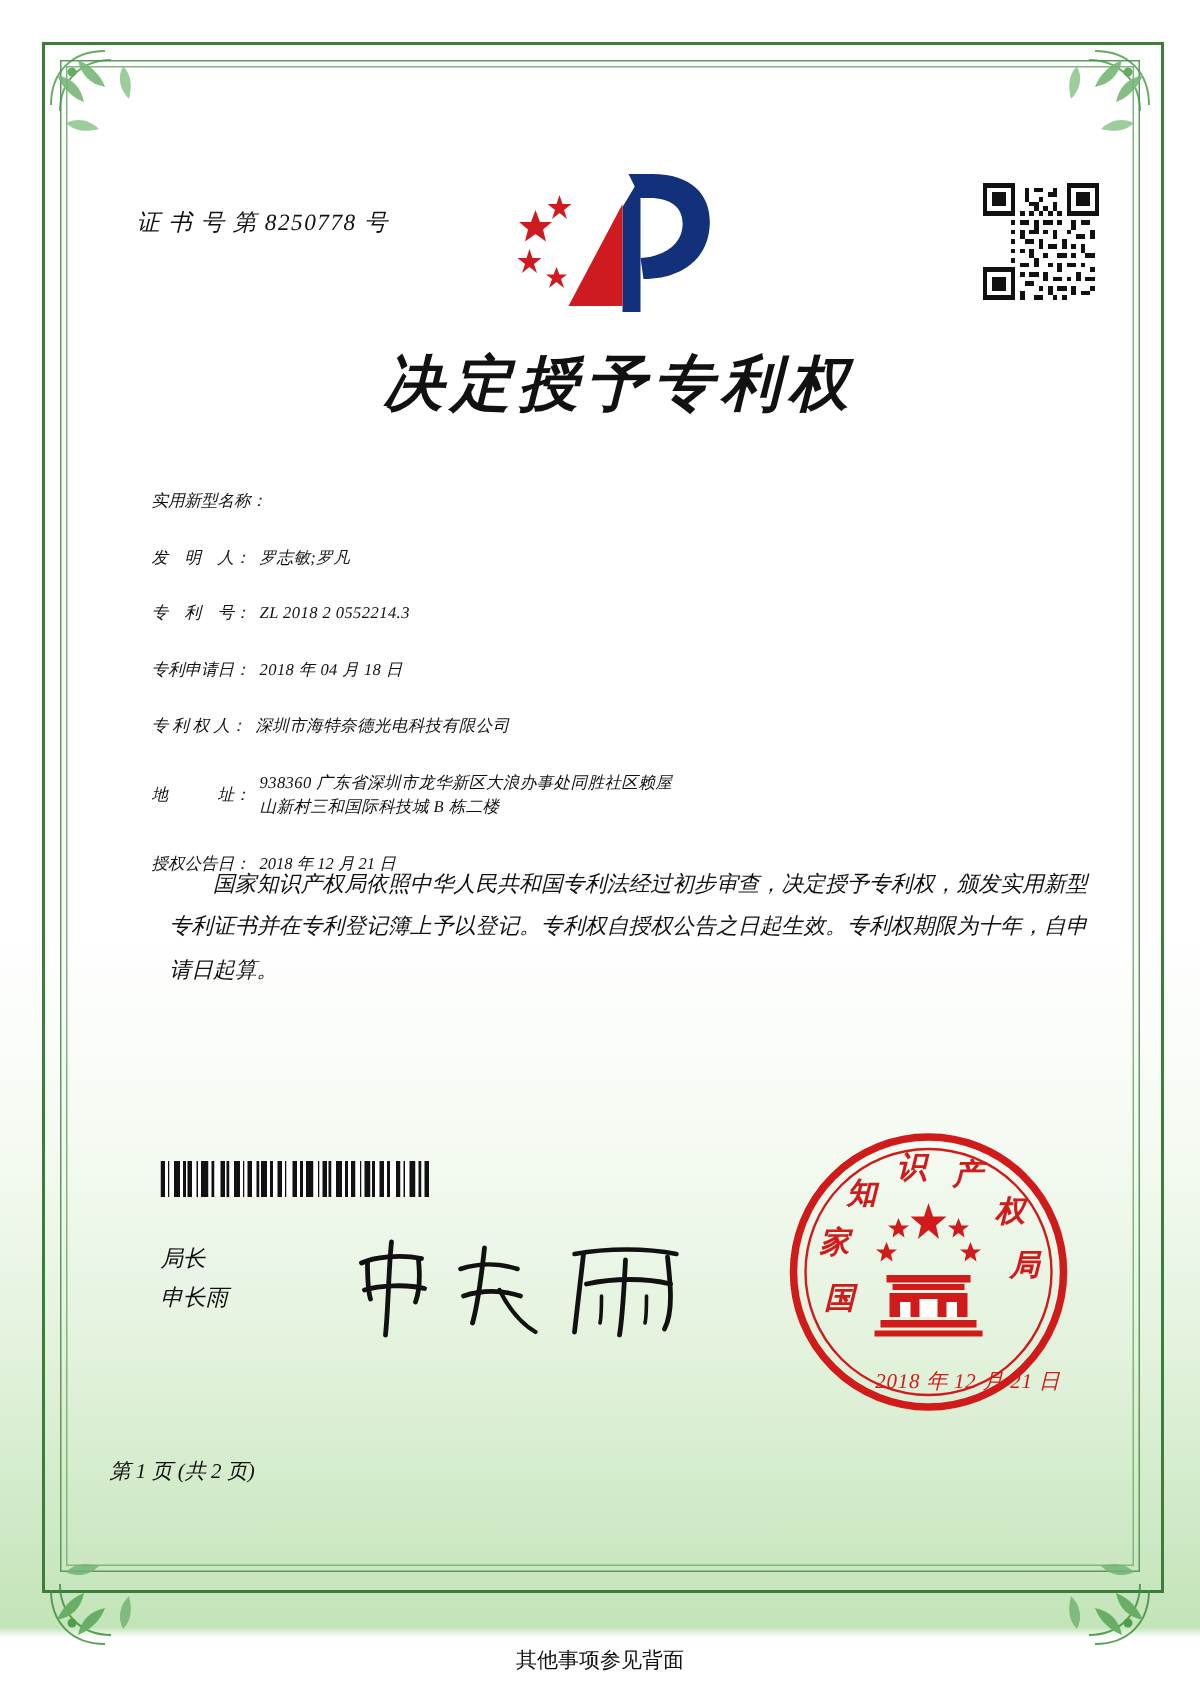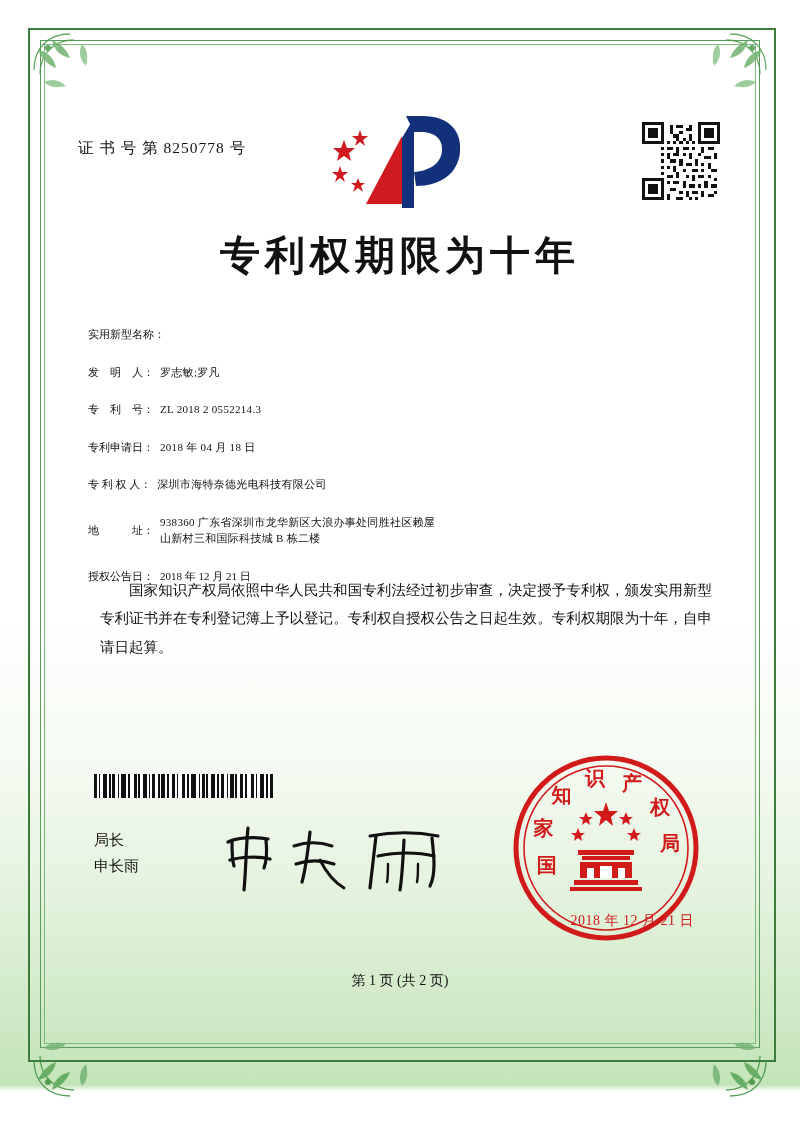--- a/index.html
+++ b/index.html
@@ -66,24 +66,25 @@
   }
   .corner svg { display:block; }
   .corner.tl { left: 30px;  top: 30px; }
   .corner.tr { right: 30px; top: 30px; transform: scaleX(-1); }
   .corner.bl { left: 30px;  bottom: 30px; transform: scaleY(-1); }
   .corner.br { right: 30px; bottom: 30px; transform: scale(-1,-1); }
 
   
   .content {
     position: absolute;
-    left: 60px;
+    left: 73px;
     top: 60px;
     width: 680px;
     height: 968px;
+    font-style: italic;
   }
 
   .cert-no {
     position: absolute;
     left: 18px;
     top: 78px;
     font-size: 15.5px;
     letter-spacing: 1px;
     color: #111;
     font-family: "Liberation Serif", serif;
@@ -228,21 +229,20 @@
     color: #d11a1a;
     letter-spacing: .5px;
     font-family: "Liberation Serif", serif;
   }
 
   
   .page-num {
     position: absolute;
     left: 0; right: 0;
     top: 912px;
-    text-align: center;
     font-size: 14px;
     color: #111;
   }
   .backnote {
     position: absolute;
     left: 0; right: 0;
     bottom: 14px;
     text-align: center;
     font-size: 14px;
     color: #111;
@@ -422,21 +422,21 @@
             <rect x="21" y="23" width="2" height="1"></rect>
           <rect x="8" y="23" width="1" height="2"></rect>
             <rect x="11" y="24" width="2" height="1"></rect>
           <rect x="15" y="24" width="1" height="1"></rect>
             <rect x="17" y="24" width="1" height="1"></rect>
           <rect x="23" y="22" width="1" height="1"></rect>
         </g>
       </svg>
     </div>
 
-    <div class="main-title">专利权期限为十年</div>
+    <div class="main-title">决定授予专利权</div>
 
     <div class="fields">
 
       <div class="row">
         <span class="lbl">实用新型名称：</span>
       </div>
 
       <div class="row">
         <span class="lbl">发　明　人：</span>
         <span class="val">罗志敏;罗凡</span>
@@ -617,14 +617,15 @@
           <rect x="110" y="118" width="7" height="10"></rect>
         </g>
       </svg>
     </div>
     <div class="seal-date">2018 年 12 月 21 日</div>
 
     <div class="page-num">第 1 页 (共 2 页)</div>
 
   </div>
 
+  <div class="backnote">其他事项参见背面</div>
 
 </div>
 
 </body></html>

